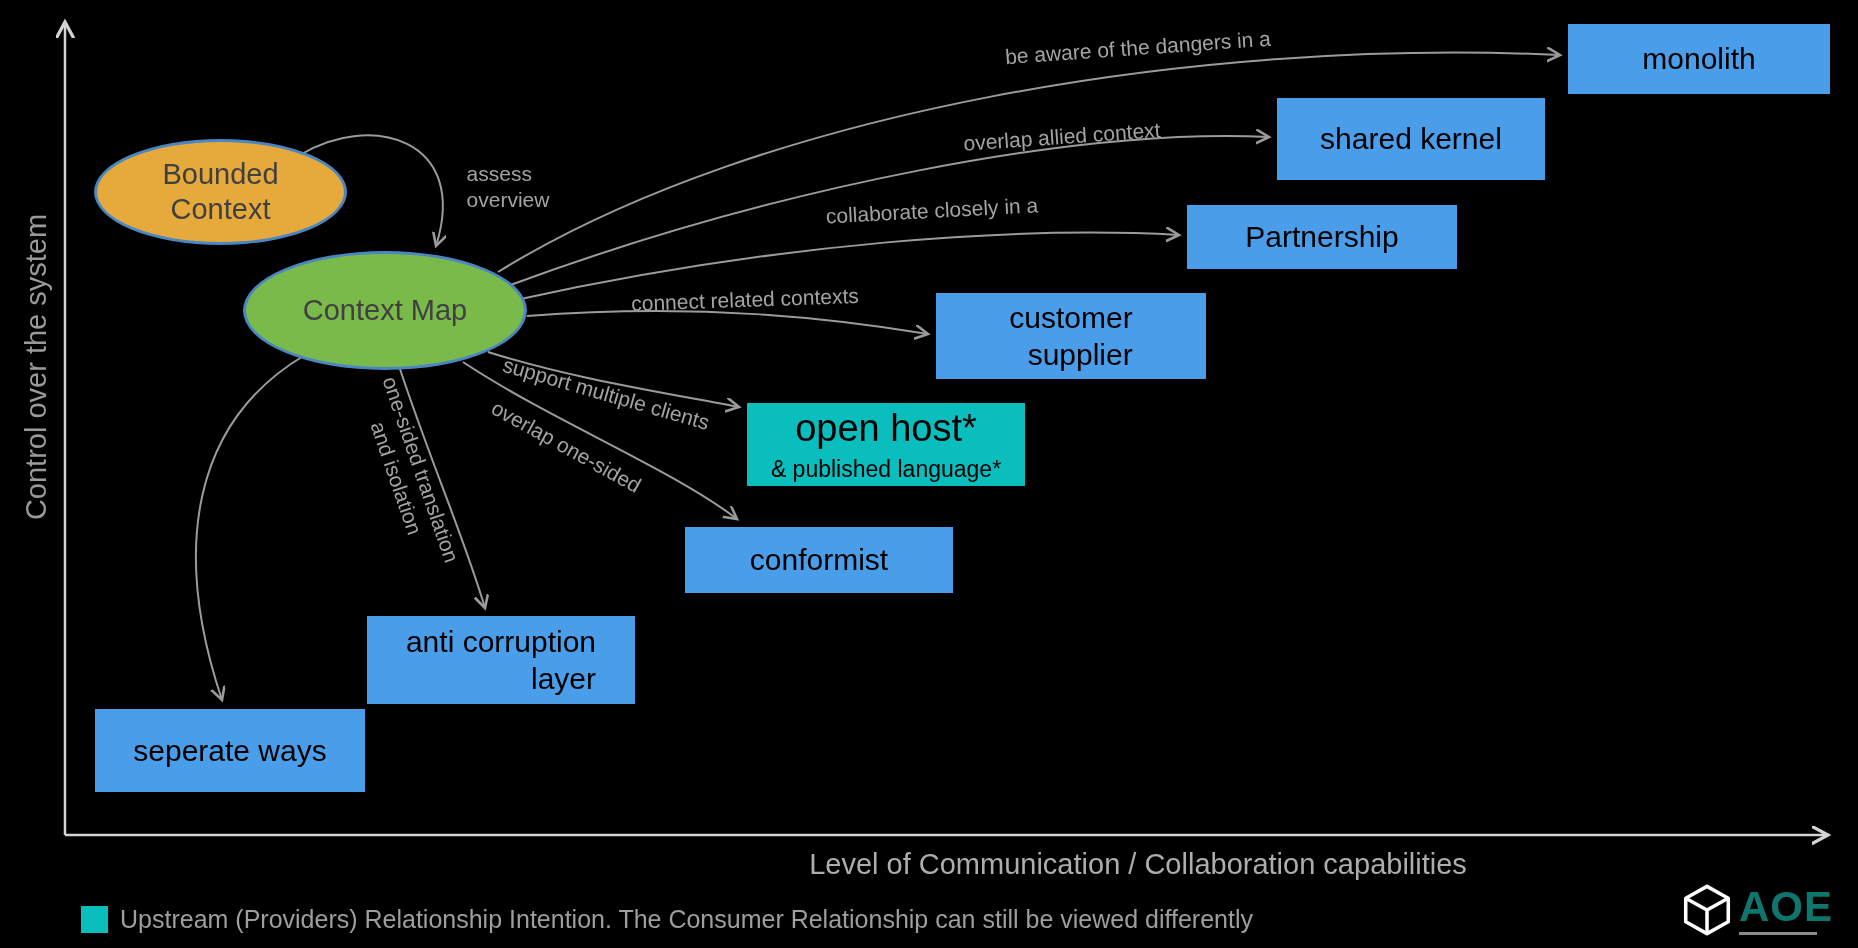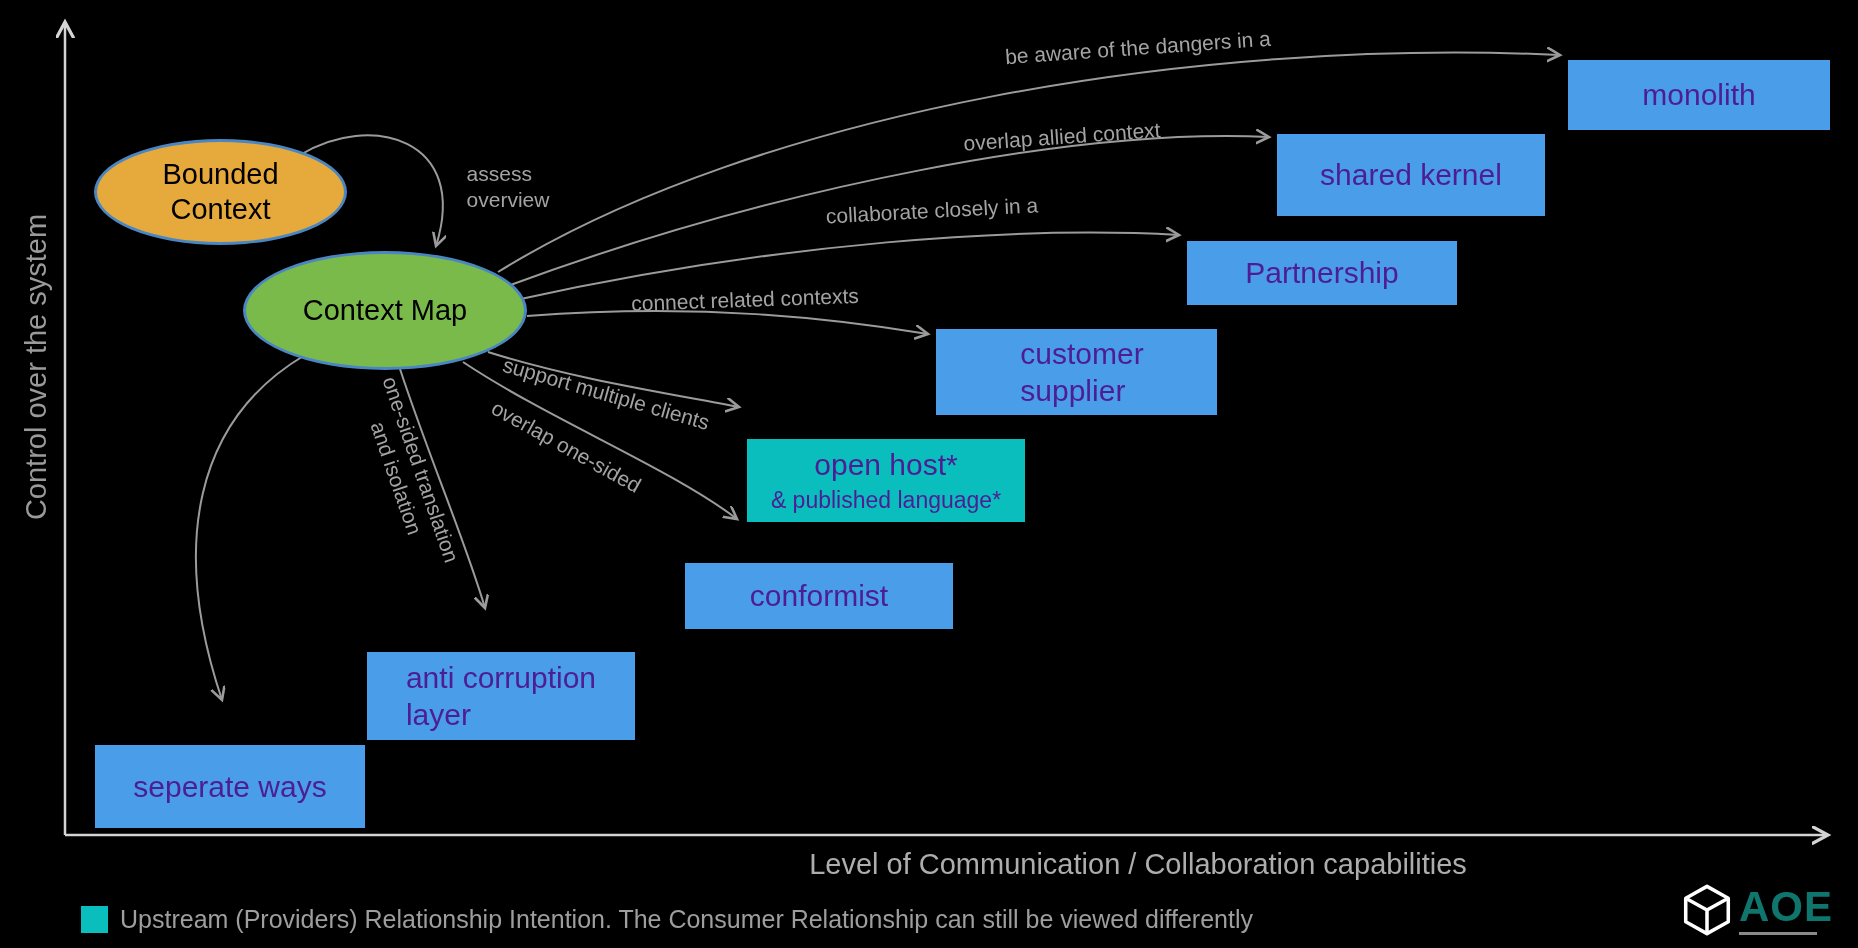--- a/index.html
+++ b/index.html
@@ -15,39 +15,38 @@
     position: absolute;
     left: 0; top: 0;
     width: 1858px; height: 948px;
   }
   .box {
     position: absolute;
     display: flex;
     flex-direction: column;
     align-items: center;
     justify-content: center;
-    text-align: left;
-    color: #4c1d95;
+    text-align: right;
+    color: #000000;
     font-size: 30px;
     line-height: 1.25;
     background: #4A9DE8;
     white-space: pre-line;
-    margin-top: 36px;
   }
   .box.teal { background: #0BBEBE; }
-  .box .box-title { font-size: 30px; }
+  .box .box-title { font-size: 38px; }
   .box .box-subtitle { font-size: 23px; margin-top: 2px; }
   .ellipse {
     position: absolute;
     border-radius: 50%;
     display: flex;
     align-items: center;
     justify-content: center;
     text-align: center;
-    color: #000000;
+    color: #404040;
     font-size: 29px;
     line-height: 1.2;
     white-space: pre-line;
     box-sizing: border-box;
     border: 3px solid #4A86C2;
   }
   .ellipse.orange { background: #E6A93C; }
   .ellipse.green  { background: #7ABA4A; }
   .edge-label {
     position: absolute;
@@ -131,21 +130,21 @@
   <div class="axis-label" style="left:36px; top:367px; transform:translate(-50%,-50%) rotate(-90deg);">Control over the system</div>
   <div class="axis-label" style="left:1138px; top:864px; transform:translate(-50%,-50%); color:#ADADAD;text-align:right;">Level of Communication / Collaboration capabilities</div>
 
   <div class="ellipse orange" style="left:94px; top:139px; width:253px; height:106px;">Bounded
 Context</div>
   <div class="ellipse green" style="left:243px; top:251px; width:284px; height:119px;">Context Map</div>
 
   <div class="box" style="left:1568px; top:24px; width:262px; height:70px;">monolith</div>
   <div class="box" style="left:1277px; top:98px; width:268px; height:82px;">shared kernel</div>
   <div class="box" style="left:1187px; top:205px; width:270px; height:64px;">Partnership</div>
-  <div class="box" style="left:936px; top:293px; width:270px; height:86px;padding-left:11px;">customer
+  <div class="box" style="left:936px; top:293px; width:270px; height:86px;">customer
 supplier</div>
   <div class="box teal" style="left:747px; top:403px; width:278px; height:83px;">
     <span class="box-title">open host*</span>
     <span class="box-subtitle">&amp; published language*</span>
   </div>
   <div class="box" style="left:685px; top:527px; width:268px; height:66px;">conformist</div>
   <div class="box" style="left:367px; top:616px; width:268px; height:88px;">anti corruption
 layer</div>
   <div class="box" style="left:95px; top:709px; width:270px; height:83px;">seperate ways</div>
 

